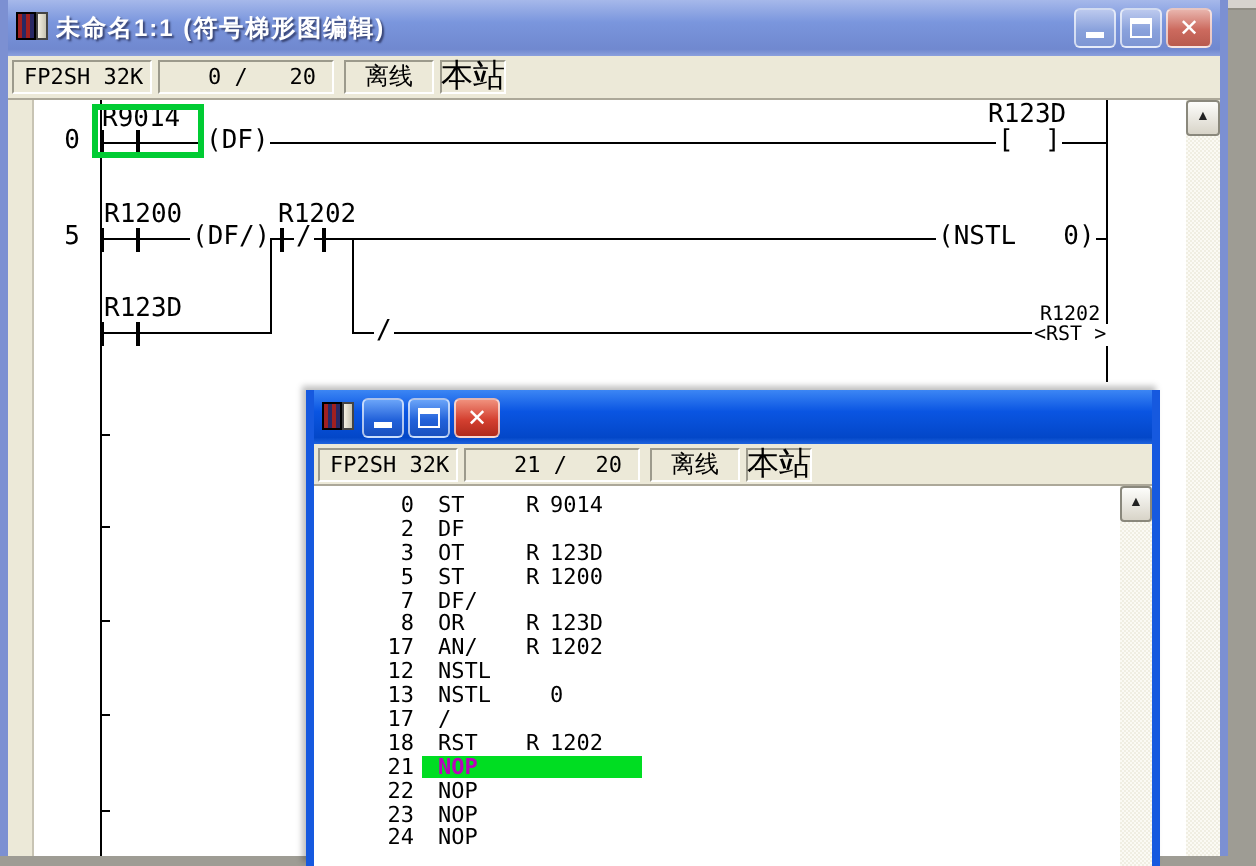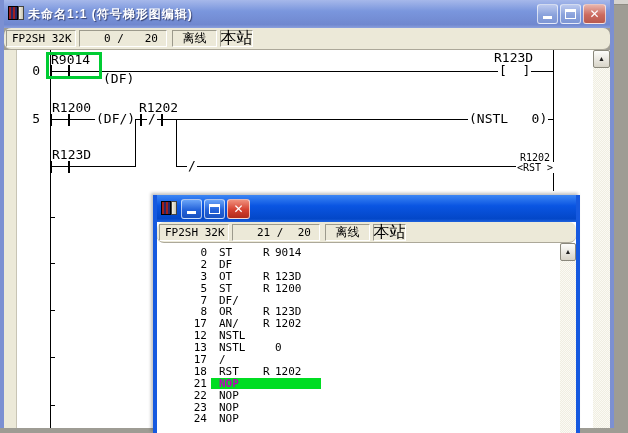--- a/index.html
+++ b/index.html
@@ -35,21 +35,21 @@
           position:relative; color:#fff; }
   .win2 .tbtn { background:linear-gradient(#6aa4f8,#2362da 55%,#1850c0); }
   .win2 .tbtn.close { width:23px; background:linear-gradient(#f0907c,#d44030 55%,#b02a1c); }
   .win1 .tbtn { background:linear-gradient(#bcc9ee,#8aa2dc 55%,#7e96d4); }
   .win1 .tbtn.close { width:23px; background:linear-gradient(#e8b4ac,#cc6a5e 55%,#b85a4e); }
   .g-min { position:absolute; left:5px; bottom:4px; width:9px; height:3px; background:#fff; }
   .g-max { position:absolute; left:4px; top:4px; width:11px; height:10px; border:1px solid #fff; border-top-width:3px; }
   .g-x { position:absolute; left:0; top:2px; width:100%; text-align:center; font-size:12px; font-weight:bold;
          font-family:"DejaVu Sans", sans-serif; line-height:14px; }
 
-  .statusbar { flex:none; background:#ece9d8; display:flex; align-items:center; border-bottom:1px solid #aca899;border-radius:7px; }
+  .statusbar { flex:none; background:#ece9d8; display:flex; align-items:center; border-bottom:1px solid #aca899; }
   .win1 .statusbar { height:22px; }
   .win2 .statusbar { height:21px; }
   .sbox { height:17px; border:1px solid; border-color:#9c9a8c #ffffff #ffffff #9c9a8c;
           display:flex; align-items:center; font-family:"DejaVu Sans Mono", monospace; font-size:11px;
           color:#000; white-space:pre; }
   .sb-plc  { width:70px; margin-left:2px; padding-left:5px; }
   .sb-pos  { width:88px; margin-left:3px; }
   .sb-pos .pos { margin-left:24px; }
   .sb-pos .tot { margin-left:auto; margin-right:8px; }
   .sb-mode { width:45px; margin-left:5px; justify-content:center; font-family:"Liberation Sans",sans-serif; font-size:12px; }
@@ -138,21 +138,21 @@
       <div class="tick" style="top:260px"></div>
       <div class="tick" style="top:307px"></div>
       <div class="tick" style="top:355px"></div>
 
       <div class="rownum" style="left:18px;top:15px">0</div>
       <div class="hline" style="left:46px;top:21px;width:503px"></div>
       <div class="vbar" style="left:46px;top:15px"></div>
       <div class="vbar" style="left:64px;top:15px"></div>
       <div class="ltext" style="left:47px;top:4px">R9014</div>
       <div class="selbox" style="left:42px;top:2px;width:56px;height:27px"></div>
-      <div class="ltext onln" style="left:98px;top:23px">(DF)</div>
+      <div class="ltext onln" style="left:98px;top:15px">(DF)</div>
       <div class="ltext" style="left:490px;top:2px">R123D</div>
       <div class="ltext onln" style="left:494px;top:15px">[  ]</div>
 
       <div class="rownum" style="left:18px;top:63px">5</div>
       <div class="hline" style="left:46px;top:69px;width:503px"></div>
       <div class="vbar" style="left:46px;top:64px"></div>
       <div class="vbar" style="left:64px;top:64px"></div>
       <div class="ltext" style="left:48px;top:52px">R1200</div>
       <div class="ltext onln" style="left:91px;top:63px">(DF/)</div>
       <div class="vline" style="left:131px;top:69px;height:48px"></div>

